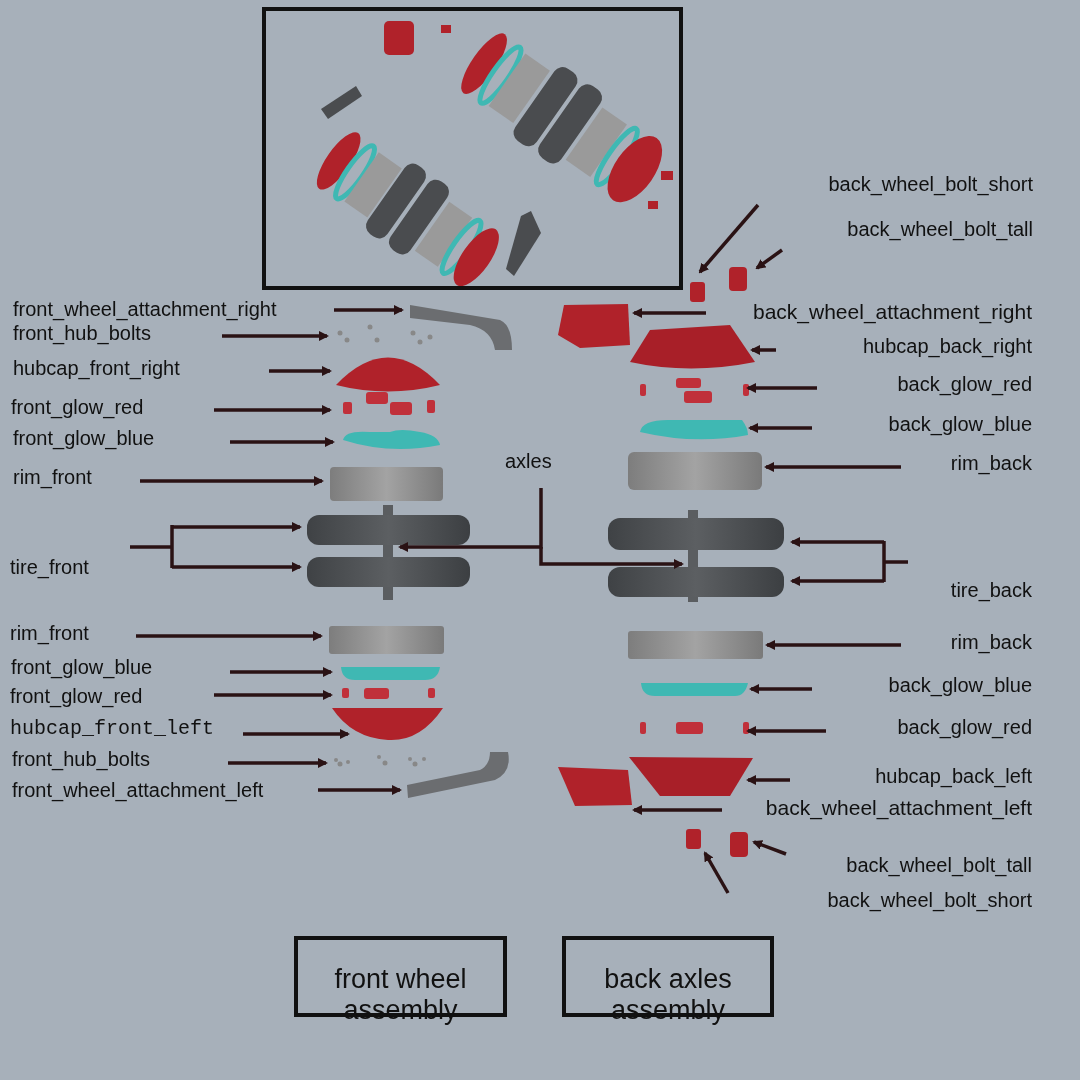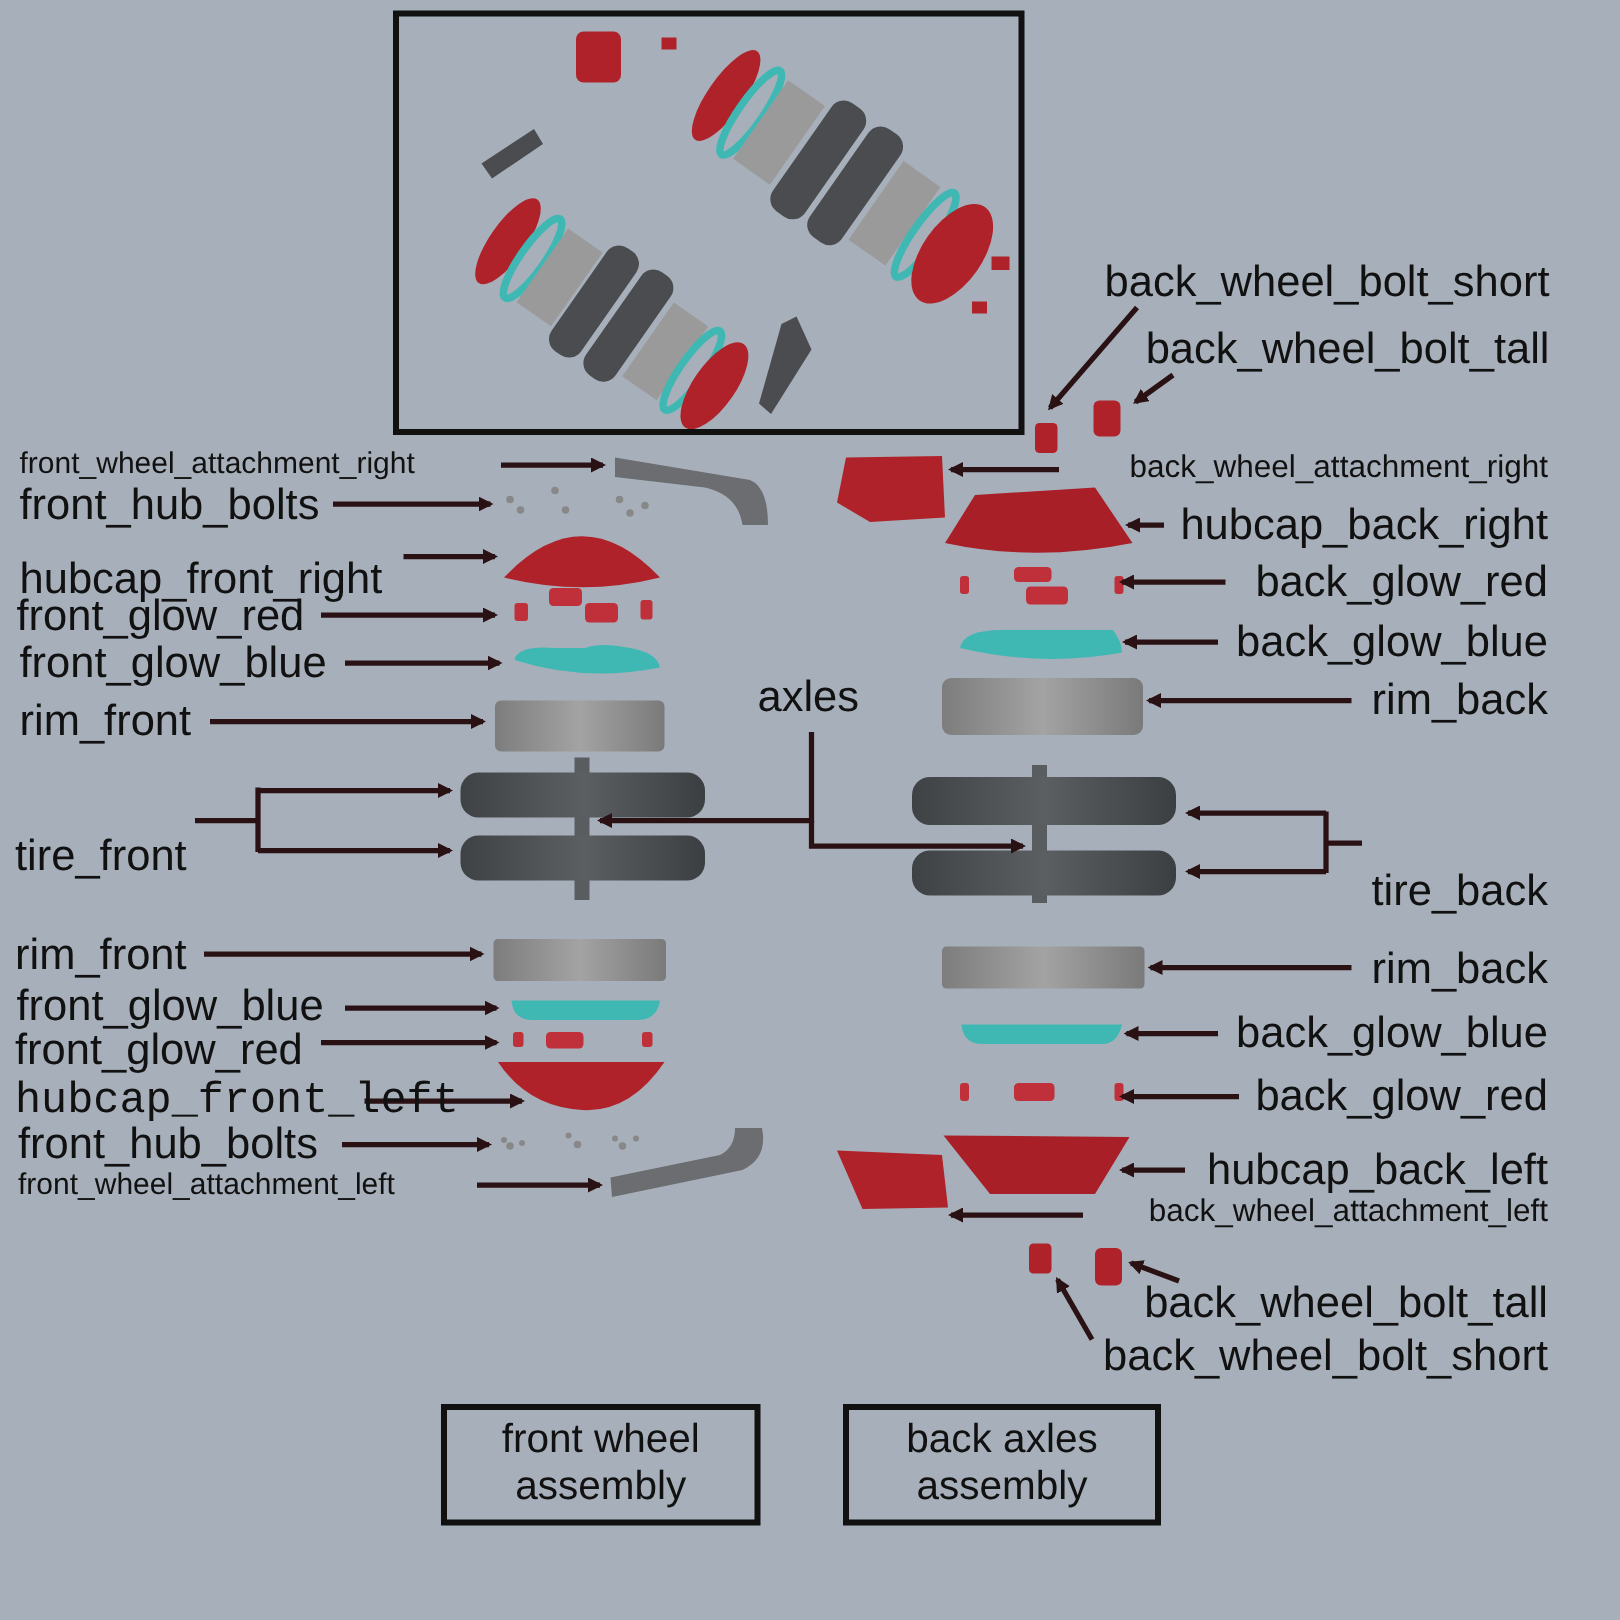--- a/index.html
+++ b/index.html
@@ -1,22 +1,22 @@
 <!DOCTYPE html>
 <html><head>
 <meta charset="utf-8">
 <style>
   html,body{margin:0;padding:0;}
   body{width:1080px;height:1080px;background:#a7b0ba;position:relative;overflow:hidden;font-family:"Liberation Sans",sans-serif;color:#111;}
   .lbl{position:absolute;white-space:nowrap;line-height:1;color:#111;}
-  .big{font-size:29px;}
+  .big{font-size:20px;}
   .sm{font-size:21px;}
   .xs{font-size:20px;}
   svg.layer{position:absolute;left:0;top:0;}
-  .box{position:absolute;border:4px solid #111;box-sizing:border-box;text-align:center;font-size:27px;line-height:31px;padding-top:4px;}
+  .box{position:absolute;border:4px solid #111;box-sizing:border-box;text-align:center;font-size:27px;line-height:31px;padding-top:24px;}
   .preview{position:absolute;left:262px;top:7px;width:421px;height:283px;border:4px solid #111;box-sizing:border-box;overflow:hidden;}
 </style>
 </head>
 <body>
 
 <div class="preview">
   <svg width="421" height="283" viewBox="0 0 421 283">
     <g transform="rotate(35 130 190)">
       <ellipse cx="60" cy="190" rx="12" ry="34" fill="#b0222a"></ellipse>
       <ellipse cx="80" cy="190" rx="8" ry="32" fill="none" stroke="#3fb8b3" stroke-width="5"></ellipse>
@@ -177,21 +177,21 @@
     <line x1="826" y1="731" x2="748" y2="731" marker-end="url(#ah)"></line>
     <line x1="790" y1="780" x2="748" y2="780" marker-end="url(#ah)"></line>
     <line x1="722" y1="810" x2="634" y2="810" marker-end="url(#ah)"></line>
     <line x1="786" y1="854" x2="754" y2="842" marker-end="url(#ah)"></line>
     <line x1="728" y1="893" x2="705" y2="853" marker-end="url(#ah)"></line>
   </g>
 </svg>
 
 <div class="lbl xs" style="left:13px;top:299px;">front_wheel_attachment_right</div>
 <div class="lbl big" style="left:13px;top:323px;">front_hub_bolts</div>
-<div class="lbl big" style="left:13px;top:372px;">hubcap_front_right</div>
+<div class="lbl big" style="left:13px;top:358px;">hubcap_front_right</div>
 <div class="lbl big" style="left:11px;top:397px;">front_glow_red</div>
 <div class="lbl big" style="left:13px;top:428px;">front_glow_blue</div>
 <div class="lbl big" style="left:13px;top:467px;">rim_front</div>
 <div class="lbl big" style="left:10px;top:557px;">tire_front</div>
 <div class="lbl big" style="left:10px;top:623px;">rim_front</div>
 <div class="lbl big" style="left:11px;top:657px;">front_glow_blue</div>
 <div class="lbl big" style="left:10px;top:686px;">front_glow_red</div>
 <div class="lbl big" style="left:10px;top:719px;font-family:Liberation Mono, monospace;">hubcap_front_left</div>
 <div class="lbl big" style="left:12px;top:749px;">front_hub_bolts</div>
 <div class="lbl xs" style="left:12px;top:780px;">front_wheel_attachment_left</div>

